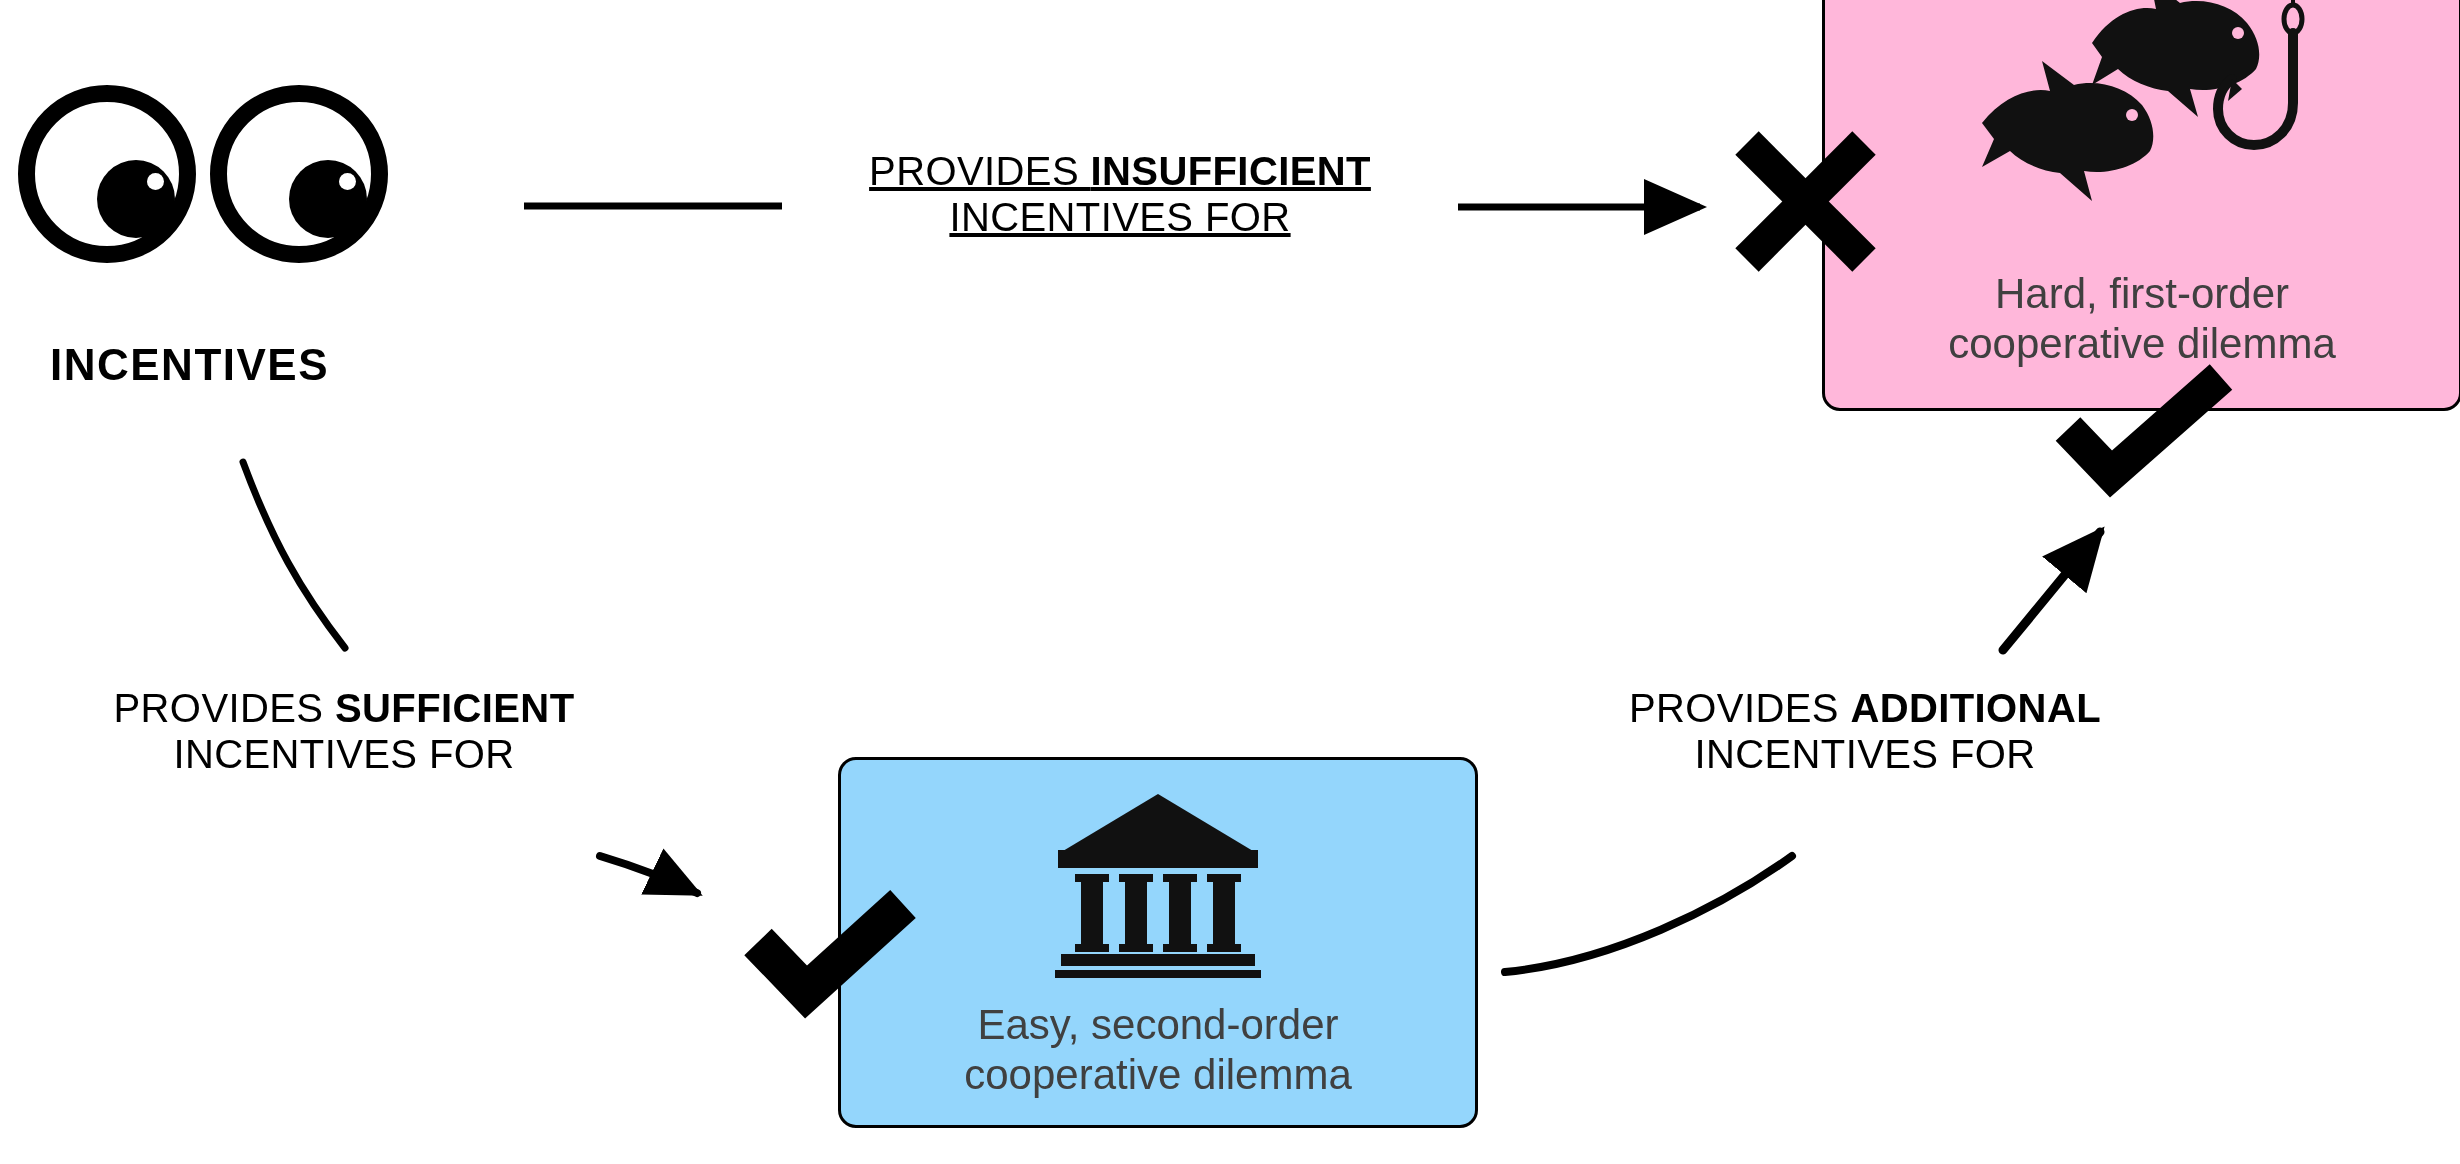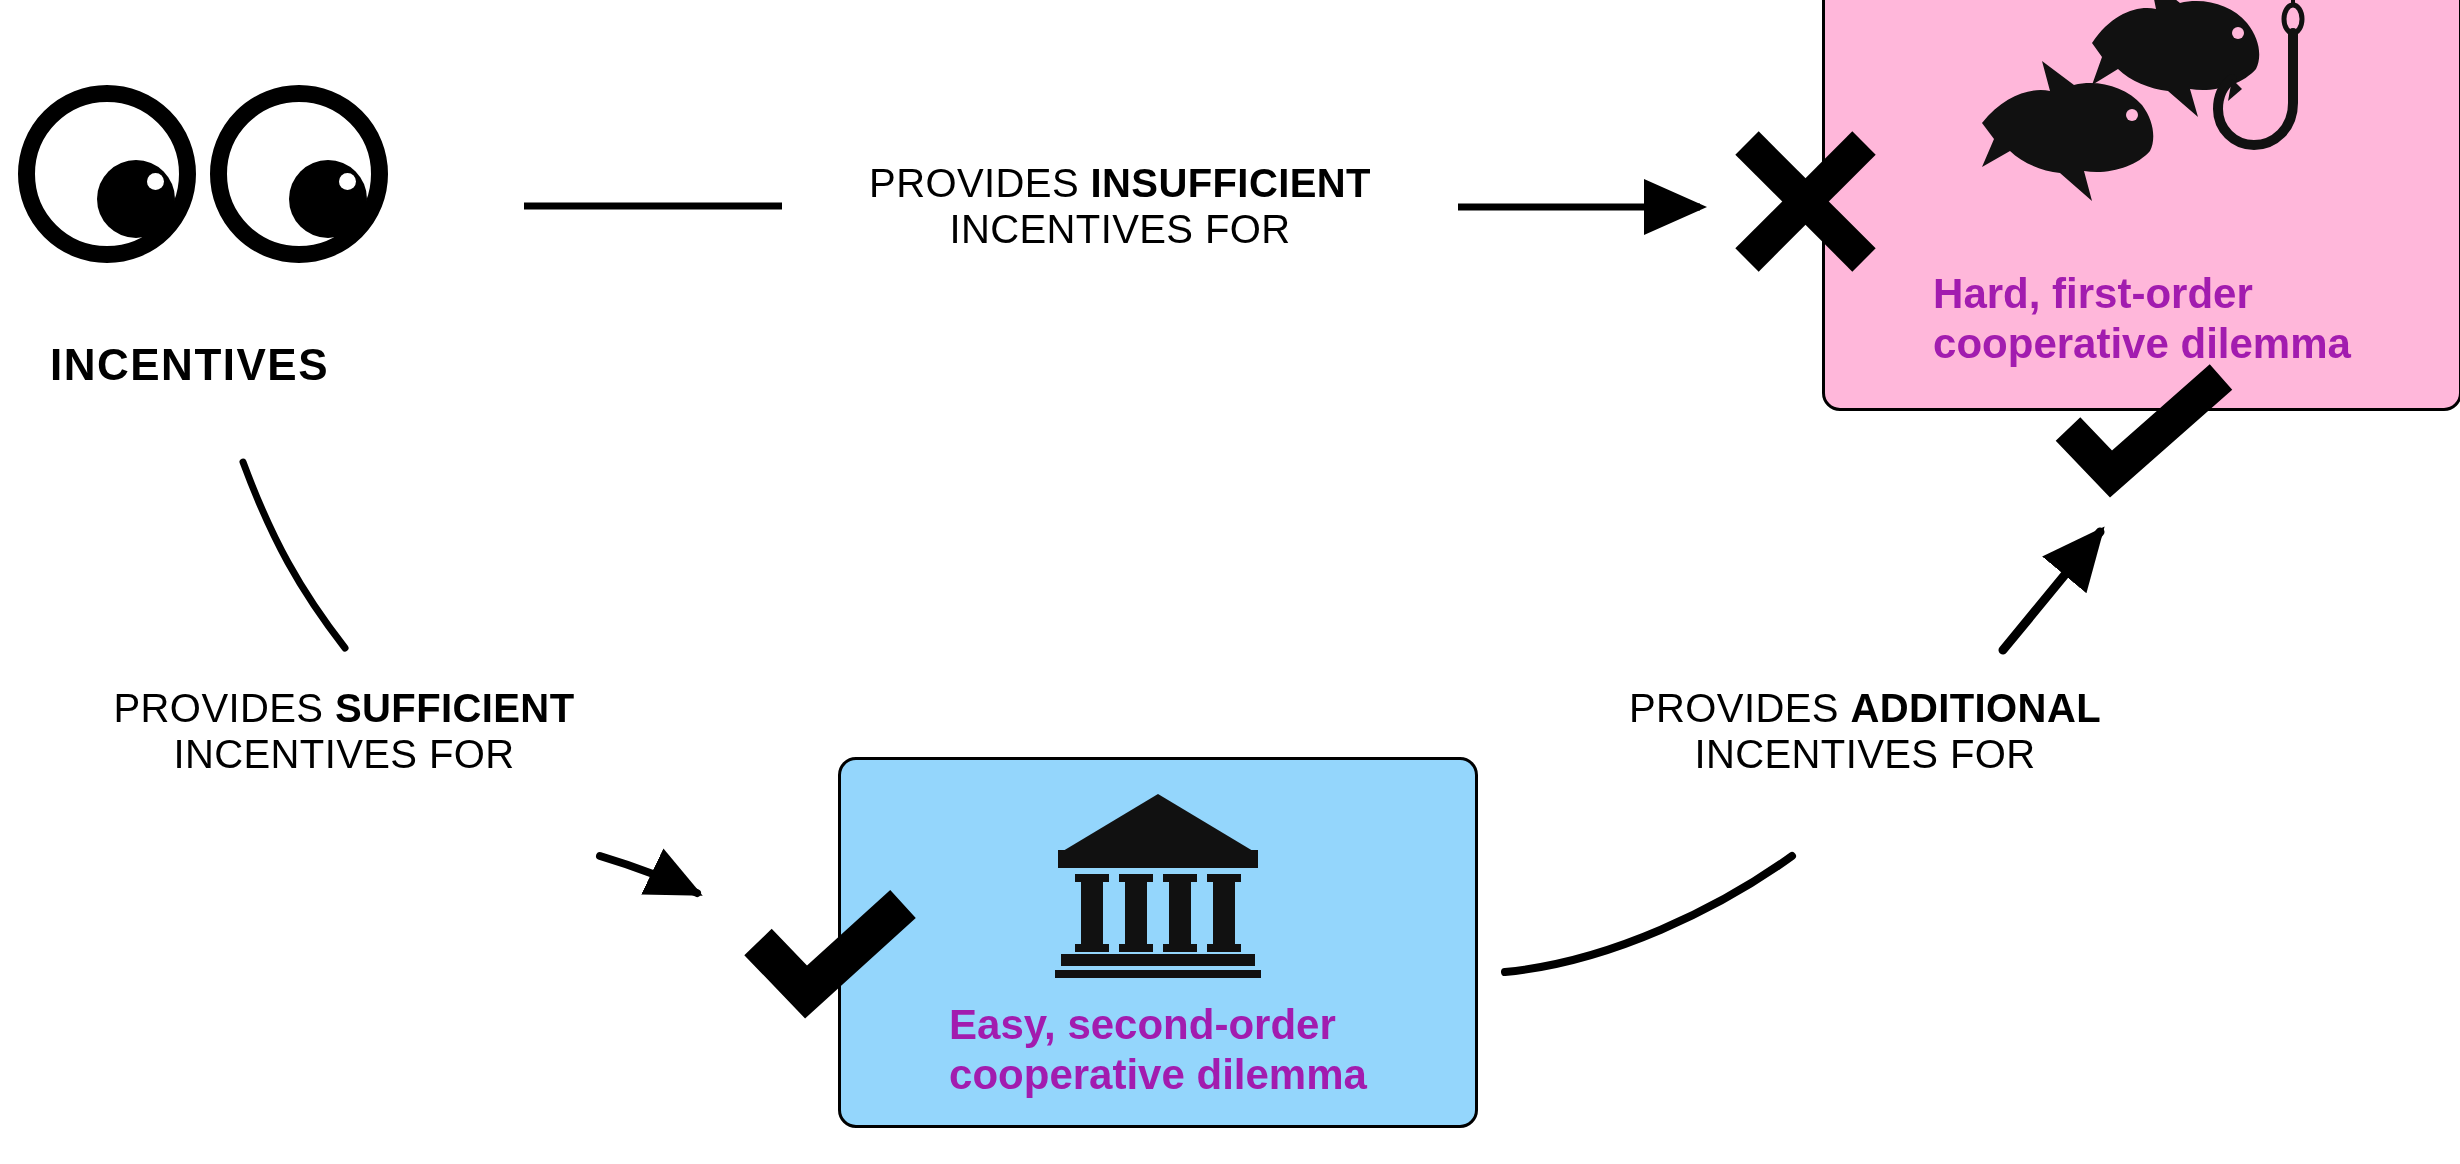--- a/index.html
+++ b/index.html
@@ -103,40 +103,39 @@
     background: #94D6FC;
     border-radius: 18px;
   }
   .box-icon {
     margin-top: 0px;
     flex: 0 0 auto;
   }
   .box-label {
     font-size: 42px;
     line-height: 1.18;
-    text-align: left;
-    color: #a21caf;
+    text-align: center;
+    color: #404040;
     padding: 0 14px;
-    font-weight: bold;
   }
   #pink-box .box-label { margin-top: 14px; }
   #blue-box  .box-label { margin-top: 18px; }
 
   
   .edge-label {
     position: absolute;
     font-size: 40px;
     line-height: 1.16;
     text-align: center;
     letter-spacing: 0.4px;
     white-space: nowrap;
   }
   .edge-label b { font-weight: bold; }
 
-  #label-top      { left: 780px;  top: 160px; width: 680px; }
+  #label-top      { left: 780px;  top: 148px; width: 680px; text-decoration: underline; }
   #label-bottom-left { left: 39px;  top: 685px; width: 610px; }
   #label-right    { left: 1560px; top: 685px; width: 610px; }
 </style>
 </head>
 <body>
 
 <div id="canvas">
 
   <svg class="layer" viewBox="0 0 2460 1164" width="2460" height="1164" xmlns="http://www.w3.org/2000/svg">
     <defs>

